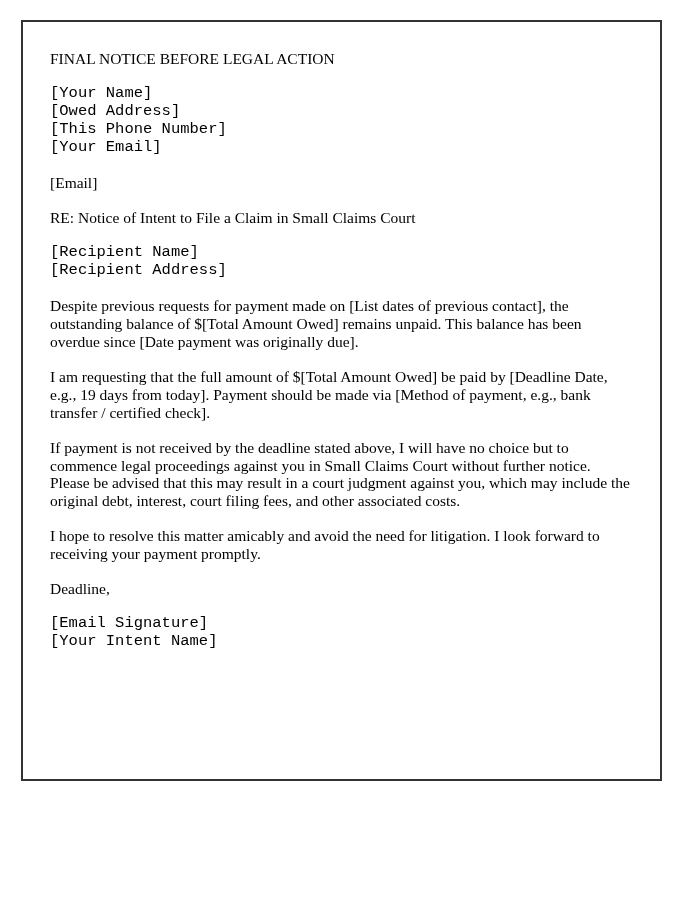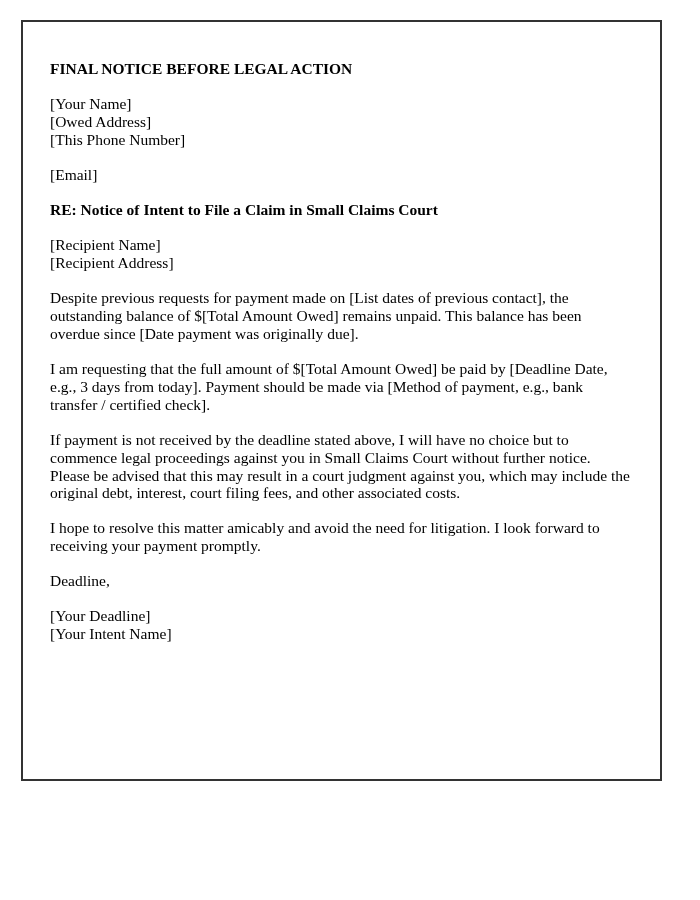--- a/index.html
+++ b/index.html
@@ -24,55 +24,56 @@
     border: 2px solid #333333;
     background: #ffffff;
     padding: 28px 27px 0 27px;
     font-size: 15.5px;
     line-height: 1.16;
   }
   .para {
     margin: 0 0 17px 0;
   }
   .bold {
-    font-weight: bold;
-    margin-top: 10px;
+    font-weight: normal;
   }
   .line {
     display: block;
+    font-family: Liberation Mono, monospace;
   }
 </style>
 </head>
 <body>
 
 <div class="letter-box">
 
   <p class="para bold">FINAL NOTICE BEFORE LEGAL ACTION</p>
 
   <p class="para">
     <span class="line">[Your Name]</span>
     <span class="line">[Owed Address]</span>
     <span class="line">[This Phone Number]</span>
+    <span class="line">[Your Email]</span>
   </p>
 
   <p class="para">[Email]</p>
 
   <p class="para bold">RE: Notice of Intent to File a Claim in Small Claims Court</p>
 
   <p class="para">
     <span class="line">[Recipient Name]</span>
     <span class="line">[Recipient Address]</span>
   </p>
 
 
   <p class="para">Despite previous requests for payment made on [List dates of previous contact], the outstanding balance of $[Total Amount Owed] remains unpaid. This balance has been overdue since [Date payment was originally due].</p>
-  <p class="para">I am requesting that the full amount of $[Total Amount Owed] be paid by [Deadline Date, e.g., 3 days from today]. Payment should be made via [Method of payment, e.g., bank transfer / certified check].</p>
+  <p class="para">I am requesting that the full amount of $[Total Amount Owed] be paid by [Deadline Date, e.g., 19 days from today]. Payment should be made via [Method of payment, e.g., bank transfer / certified check].</p>
   <p class="para">If payment is not received by the deadline stated above, I will have no choice but to commence legal proceedings against you in Small Claims Court without further notice. Please be advised that this may result in a court judgment against you, which may include the original debt, interest, court filing fees, and other associated costs.</p>
   <p class="para">I hope to resolve this matter amicably and avoid the need for litigation. I look forward to receiving your payment promptly.</p>
 
   <p class="para">Deadline,</p>
 
   <p class="para">
-    <span class="line">[Your Deadline]</span>
+    <span class="line">[Email Signature]</span>
     <span class="line">[Your Intent Name]</span>
   </p>
 
 </div>
 
 </body></html>

